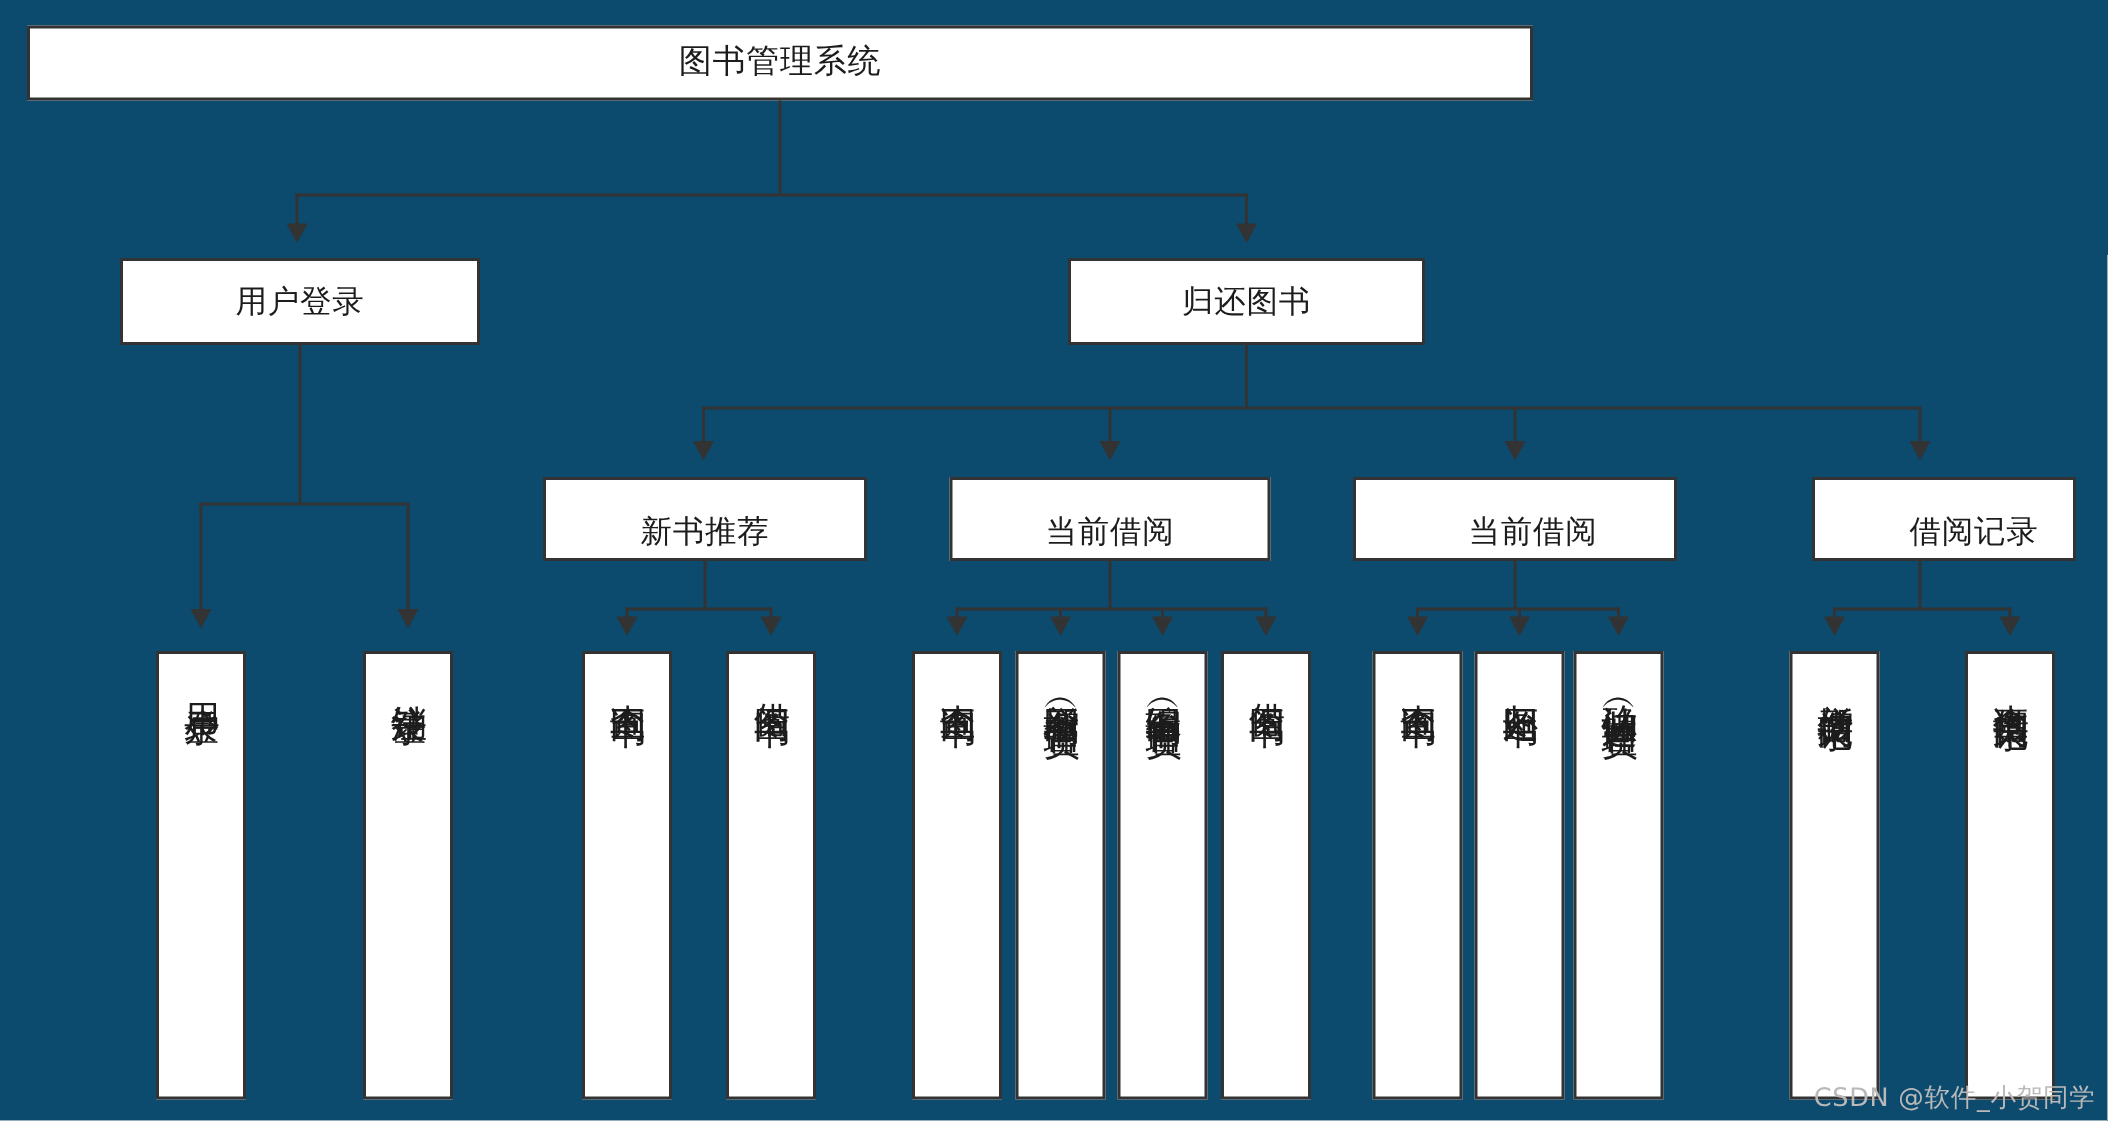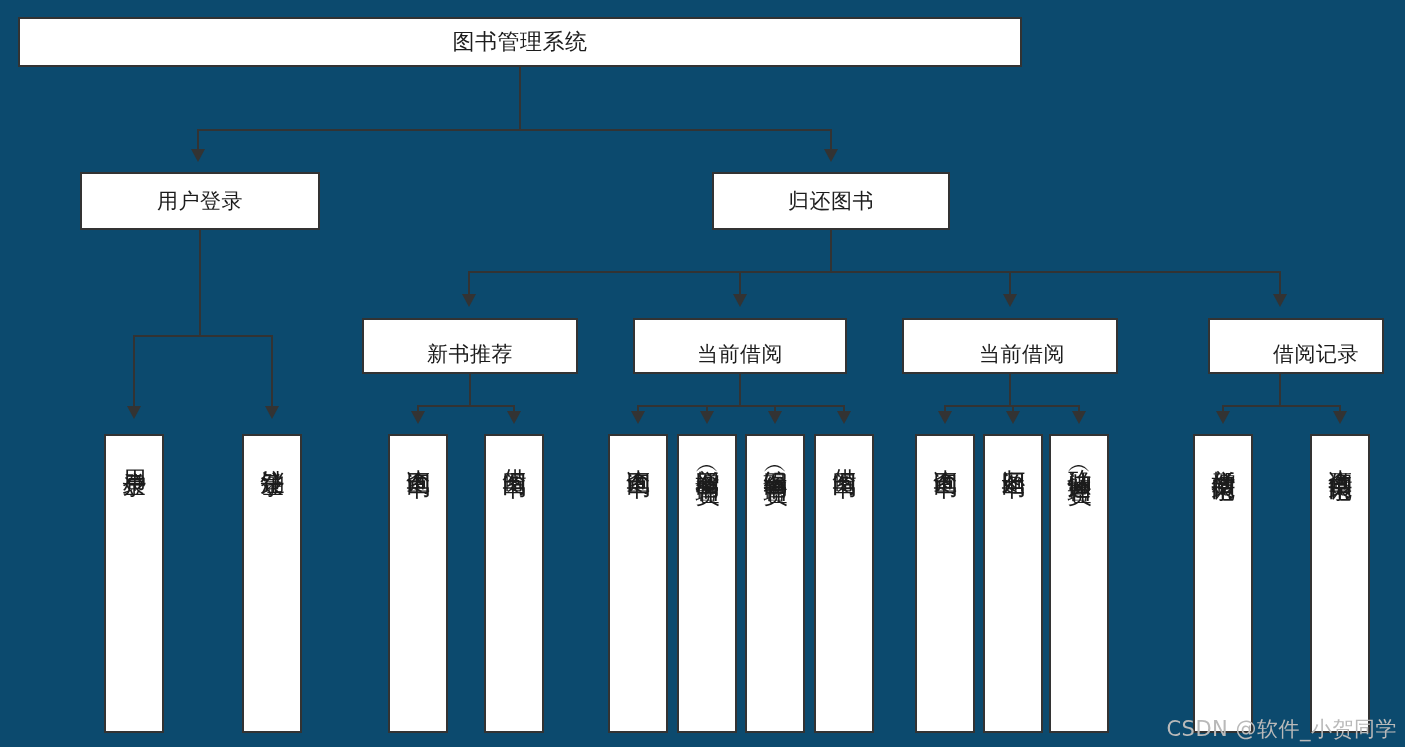--- a/index.html
+++ b/index.html
@@ -66,21 +66,21 @@
     border-left:7px solid transparent;
     border-right:7px solid transparent;
     border-top:13px solid #333333;
   }
 
   
   #watermark{
     position:absolute;
     right:8px;
     bottom:4px;
-    font-size:21px;
+    font-size:17px;
     color:#b9b9b9;
     letter-spacing:0.5px;
     white-space:nowrap;
     pointer-events:none;
   }
 </style>
 </head>
 <body>
 
 <div id="canvas">

